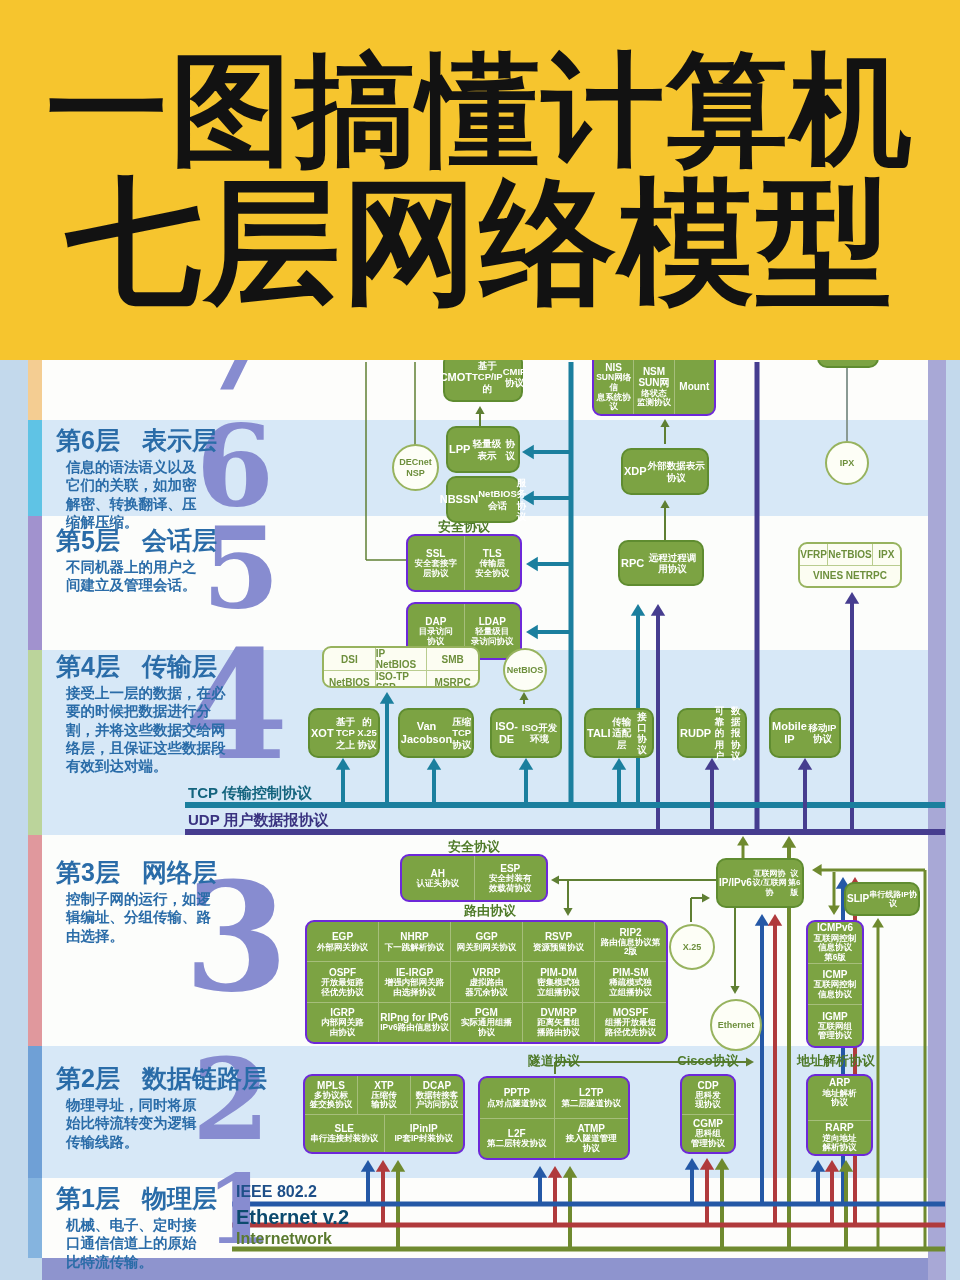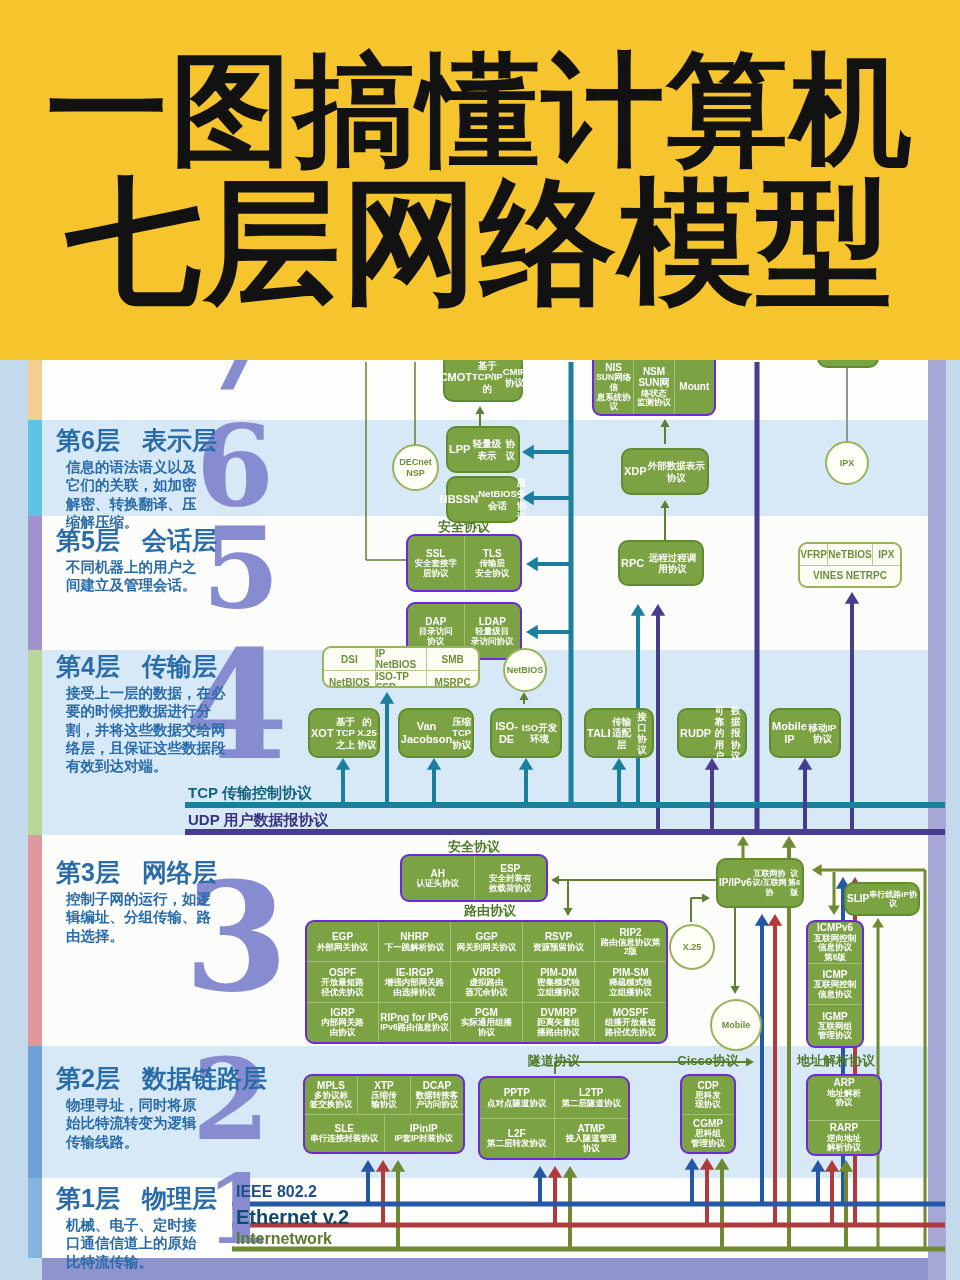--- a/index.html
+++ b/index.html
@@ -481,21 +481,21 @@
     </div>
     <div class="gbox small" style="left: 716px; top: 858px; width: 88px; height: 50px; position: absolute; justify-content: center;">
       <div class="t">IP/IPv6</div>
       <div class="s">互联网协议/互联网协</div>
       <div class="s">议第6版</div>
     </div>
     <div class="gcircle" style="left: 669px; top: 924px; width: 46px; height: 46px; position: absolute;">
       <div class="">X.25</div>
     </div>
     <div class="gcircle" style="left: 710px; top: 999px; width: 52px; height: 52px; position: absolute;">
-      <div class="">Mobile</div>
+      <div class="">Ethernet</div>
     </div>
     <div class="gtable" style="left: 806px; top: 920px; width: 58px; height: 128px; position: absolute;">
       <div class="gtr">
         <div class="gtd">
           <div class="t">ICMPv6</div>
           <div class="s">互联网控制</div>
           <div class="s">信息协议</div>
           <div class="s">第6版</div>
         </div>
       </div>
@@ -579,21 +579,21 @@
         </div>
       </div>
       <div class="gtr">
         <div class="gtd">
           <div class="t">CGMP</div>
           <div class="s">思科组</div>
           <div class="s">管理协议</div>
         </div>
       </div>
     </div>
-    <div class="gtable" style="left: 806px; top: 1074px; width: 76px; height: 82px; position: absolute; gap: 11px;">
+    <div class="gtable" style="left: 806px; top: 1074px; width: 67px; height: 82px; position: absolute; gap: 11px;">
       <div class="gtr">
         <div class="gtd">
           <div class="t">ARP</div>
           <div class="s">地址解析</div>
           <div class="s">协议</div>
         </div>
       </div>
       <div class="gtr">
         <div class="gtd">
           <div class="t">RARP</div>

